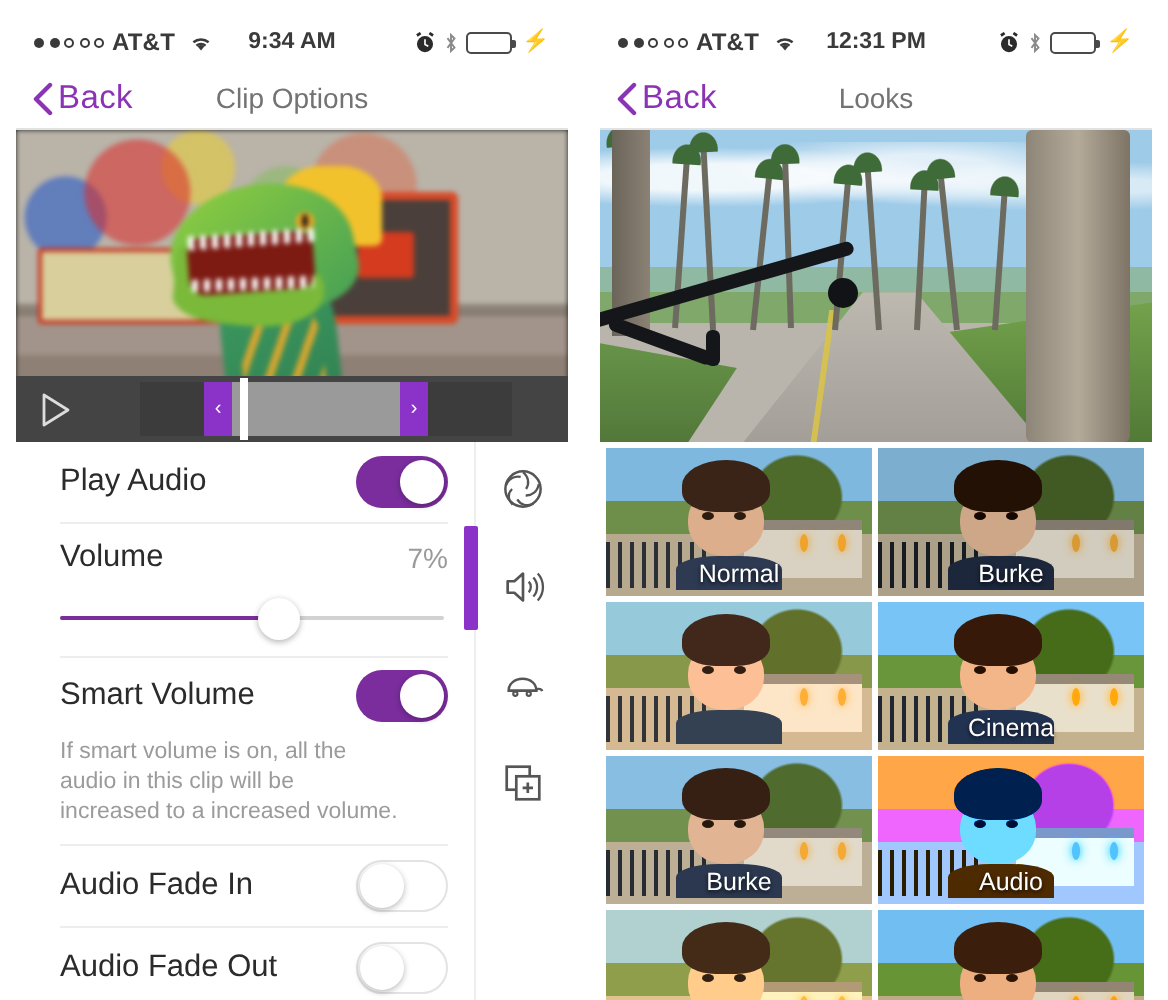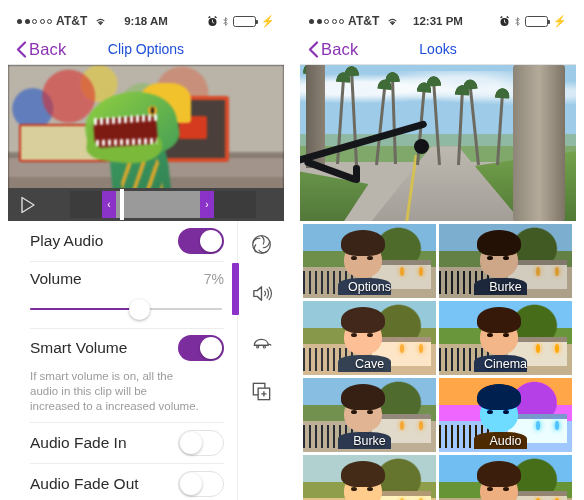--- a/index.html
+++ b/index.html
@@ -33,21 +33,21 @@
   .battery { width: 23px; height: 11px; border: 1px solid #4a4a4a; border-radius: 2.5px; padding: 1px; position: relative; }
   .battery::after { content:""; position: absolute; right: -3px; top: 3.5px; width: 2px; height: 4px; background: #4a4a4a; border-radius: 0 1px 1px 0;}
   .batt-fill { height: 100%; width: 82%; background: #4cd55f; border-radius: 1px; }
   .bolt { font-size: 11px; line-height: 1; color: #3a3a3a; margin-left: 1px; }
 
   
   .navbar { height: 31px; display: flex; align-items: center; background: #fff; position: relative; border-bottom: 1px solid #e2e2e2; }
   .back-btn { display: flex; align-items: center; gap: 2px; padding-left: 8px; cursor: pointer; }
   .chev { width: 11px; height: 17px; }
   .back-label { color: #8a33b4; font-size: 16.5px; letter-spacing: .2px; }
-  .nav-title { position: absolute; left: 0; right: 0; text-align: center; font-size: 14px; color: #1d4ed8; pointer-events: none; }
+  .nav-title { position: absolute; left: 0; right: 0; text-align: center; font-size: 14px; color: #737373; pointer-events: none; }
 
   
   .preview { position: relative; width: 276px; height: 156px; overflow: hidden; background: #222; }
   .preview-img { position: absolute; inset: 0; }
 
   
   .scene-dino { position:absolute; inset:0;
     background:
       radial-gradient(circle at 22% 20%, rgba(220,40,40,.55) 0 26px, transparent 27px),
       radial-gradient(circle at 9% 28%, rgba(40,90,200,.6) 0 20px, transparent 21px),
@@ -188,21 +188,21 @@
         </div>
         <span class="carrier">AT&amp;T</span>
         <span class="wifi">
           <svg viewBox="0 0 14 11" width="13" height="11">
                 <path d="M7 9.6 5.1 7.3a3 3 0 0 1 3.8 0z" fill="#3a3a3a"></path>
                 <path d="M2.9 5.1a6.3 6.3 0 0 1 8.2 0" stroke="#3a3a3a" stroke-width="1.3" fill="none"></path>
                 <path d="M4.5 6.9a4 4 0 0 1 5 0" stroke="#3a3a3a" stroke-width="1.2" fill="none"></path>
               </svg>
         </span>
       </div>
-      <div class="sb-time">9:18 AM</div>
+      <div class="sb-time">9:34 AM</div>
       <div class="sb-right">
         <span class="alarm">
           <svg viewBox="0 0 12 12" width="11" height="11">
                 <circle cx="6" cy="6.6" r="4.4" fill="#2b2b2b"></circle>
                 <path d="M1.6 1.9 3.6.6M10.4 1.9 8.4.6" stroke="#2b2b2b" stroke-width="1.5"></path>
                 <path d="M6 4v2.8l1.8 1" stroke="#fff" stroke-width=".9" fill="none"></path>
               </svg>
         </span>
         <span class="bt">
           <svg viewBox="0 0 8 12" width="7" height="11">
@@ -448,21 +448,21 @@
               <div class="t-flame" style="right:24%"></div>
               <div class="t-flame" style="right:10%"></div>
               <div class="t-face">
                 <div class="t-body"></div>
                 <div class="t-skin"></div>
                 <div class="t-hair"></div>
                 <div class="t-eye l"></div>
                 <div class="t-eye r"></div>
               </div>
             </div>
-        <span class="look-label">Options</span>
+        <span class="look-label">Normal</span>
       </div>
       <div class="look">
         <div class="thumb-scene f-burke">
               <div class="t-tree"></div>
               <div class="t-roof"></div>
               <div class="t-house"></div>
               <div class="t-fence"></div>
               <div class="t-flame" style="right:24%"></div>
               <div class="t-flame" style="right:10%"></div>
               <div class="t-face">
@@ -484,21 +484,20 @@
               <div class="t-flame" style="right:24%"></div>
               <div class="t-flame" style="right:10%"></div>
               <div class="t-face">
                 <div class="t-body"></div>
                 <div class="t-skin"></div>
                 <div class="t-hair"></div>
                 <div class="t-eye l"></div>
                 <div class="t-eye r"></div>
               </div>
             </div>
-        <span class="look-label">Cave</span>
       </div>
       <div class="look selected">
         <div class="thumb-scene f-cinema">
               <div class="t-tree"></div>
               <div class="t-roof"></div>
               <div class="t-house"></div>
               <div class="t-fence"></div>
               <div class="t-flame" style="right:24%"></div>
               <div class="t-flame" style="right:10%"></div>
               <div class="t-face">

